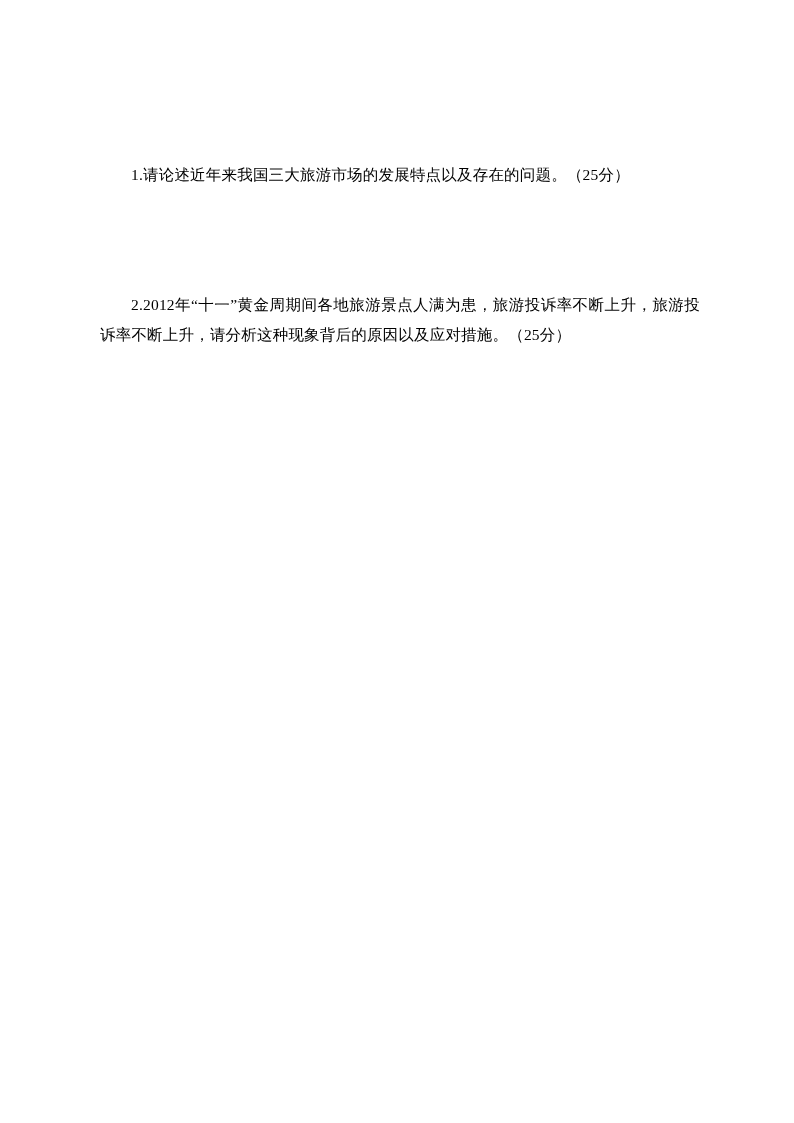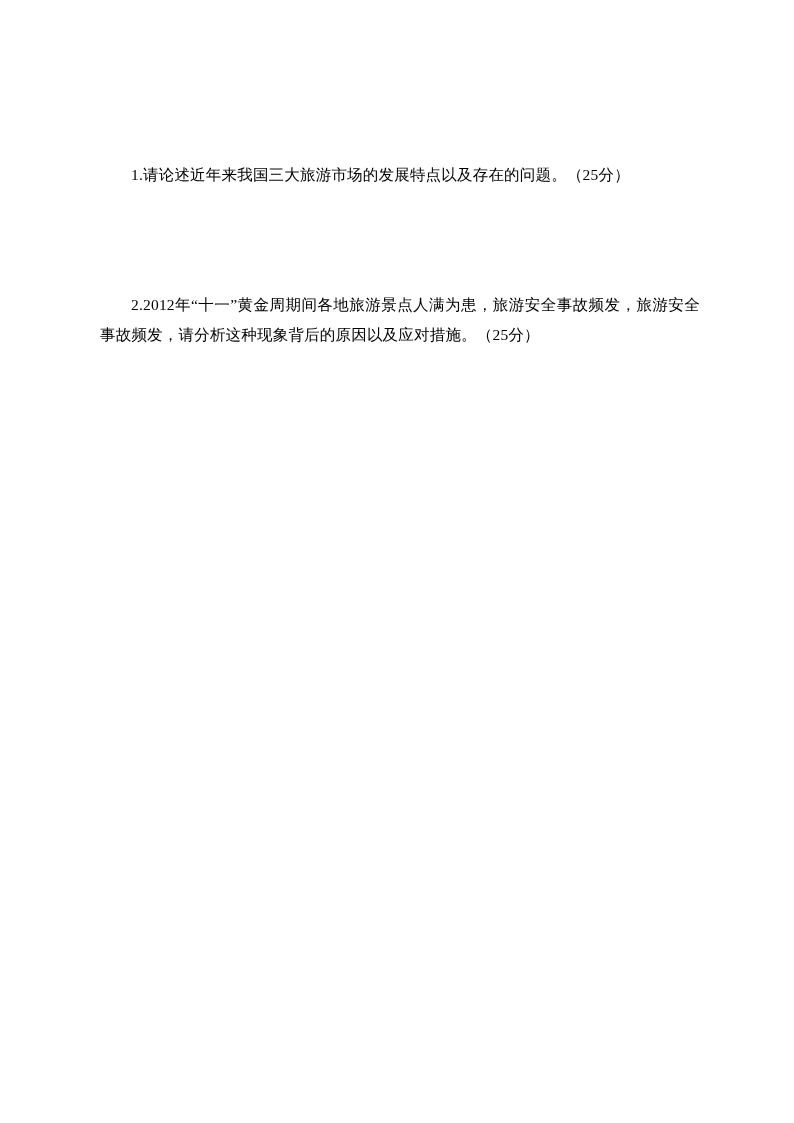--- a/index.html
+++ b/index.html
@@ -42,15 +42,15 @@
     text-indent: 2em;
     margin-top: 100px;
   }
 </style>
 </head>
 <body>
 
 <div class="page">
   <div class="content">
     <p class="question q1">1.请论述近年来我国三大旅游市场的发展特点以及存在的问题。（25分）</p>
-    <p class="question q2">2.2012年“十一”黄金周期间各地旅游景点人满为患，旅游安全事故频发，旅游安全事故频发，请分析这种现象背后的原因以及应对措施。（25分）</p>
+    <p class="question q2">2.2012年“十一”黄金周期间各地旅游景点人满为患，旅游投诉率不断上升，旅游投诉率不断上升，请分析这种现象背后的原因以及应对措施。（25分）</p>
   </div>
 </div>
 
 </body></html>

